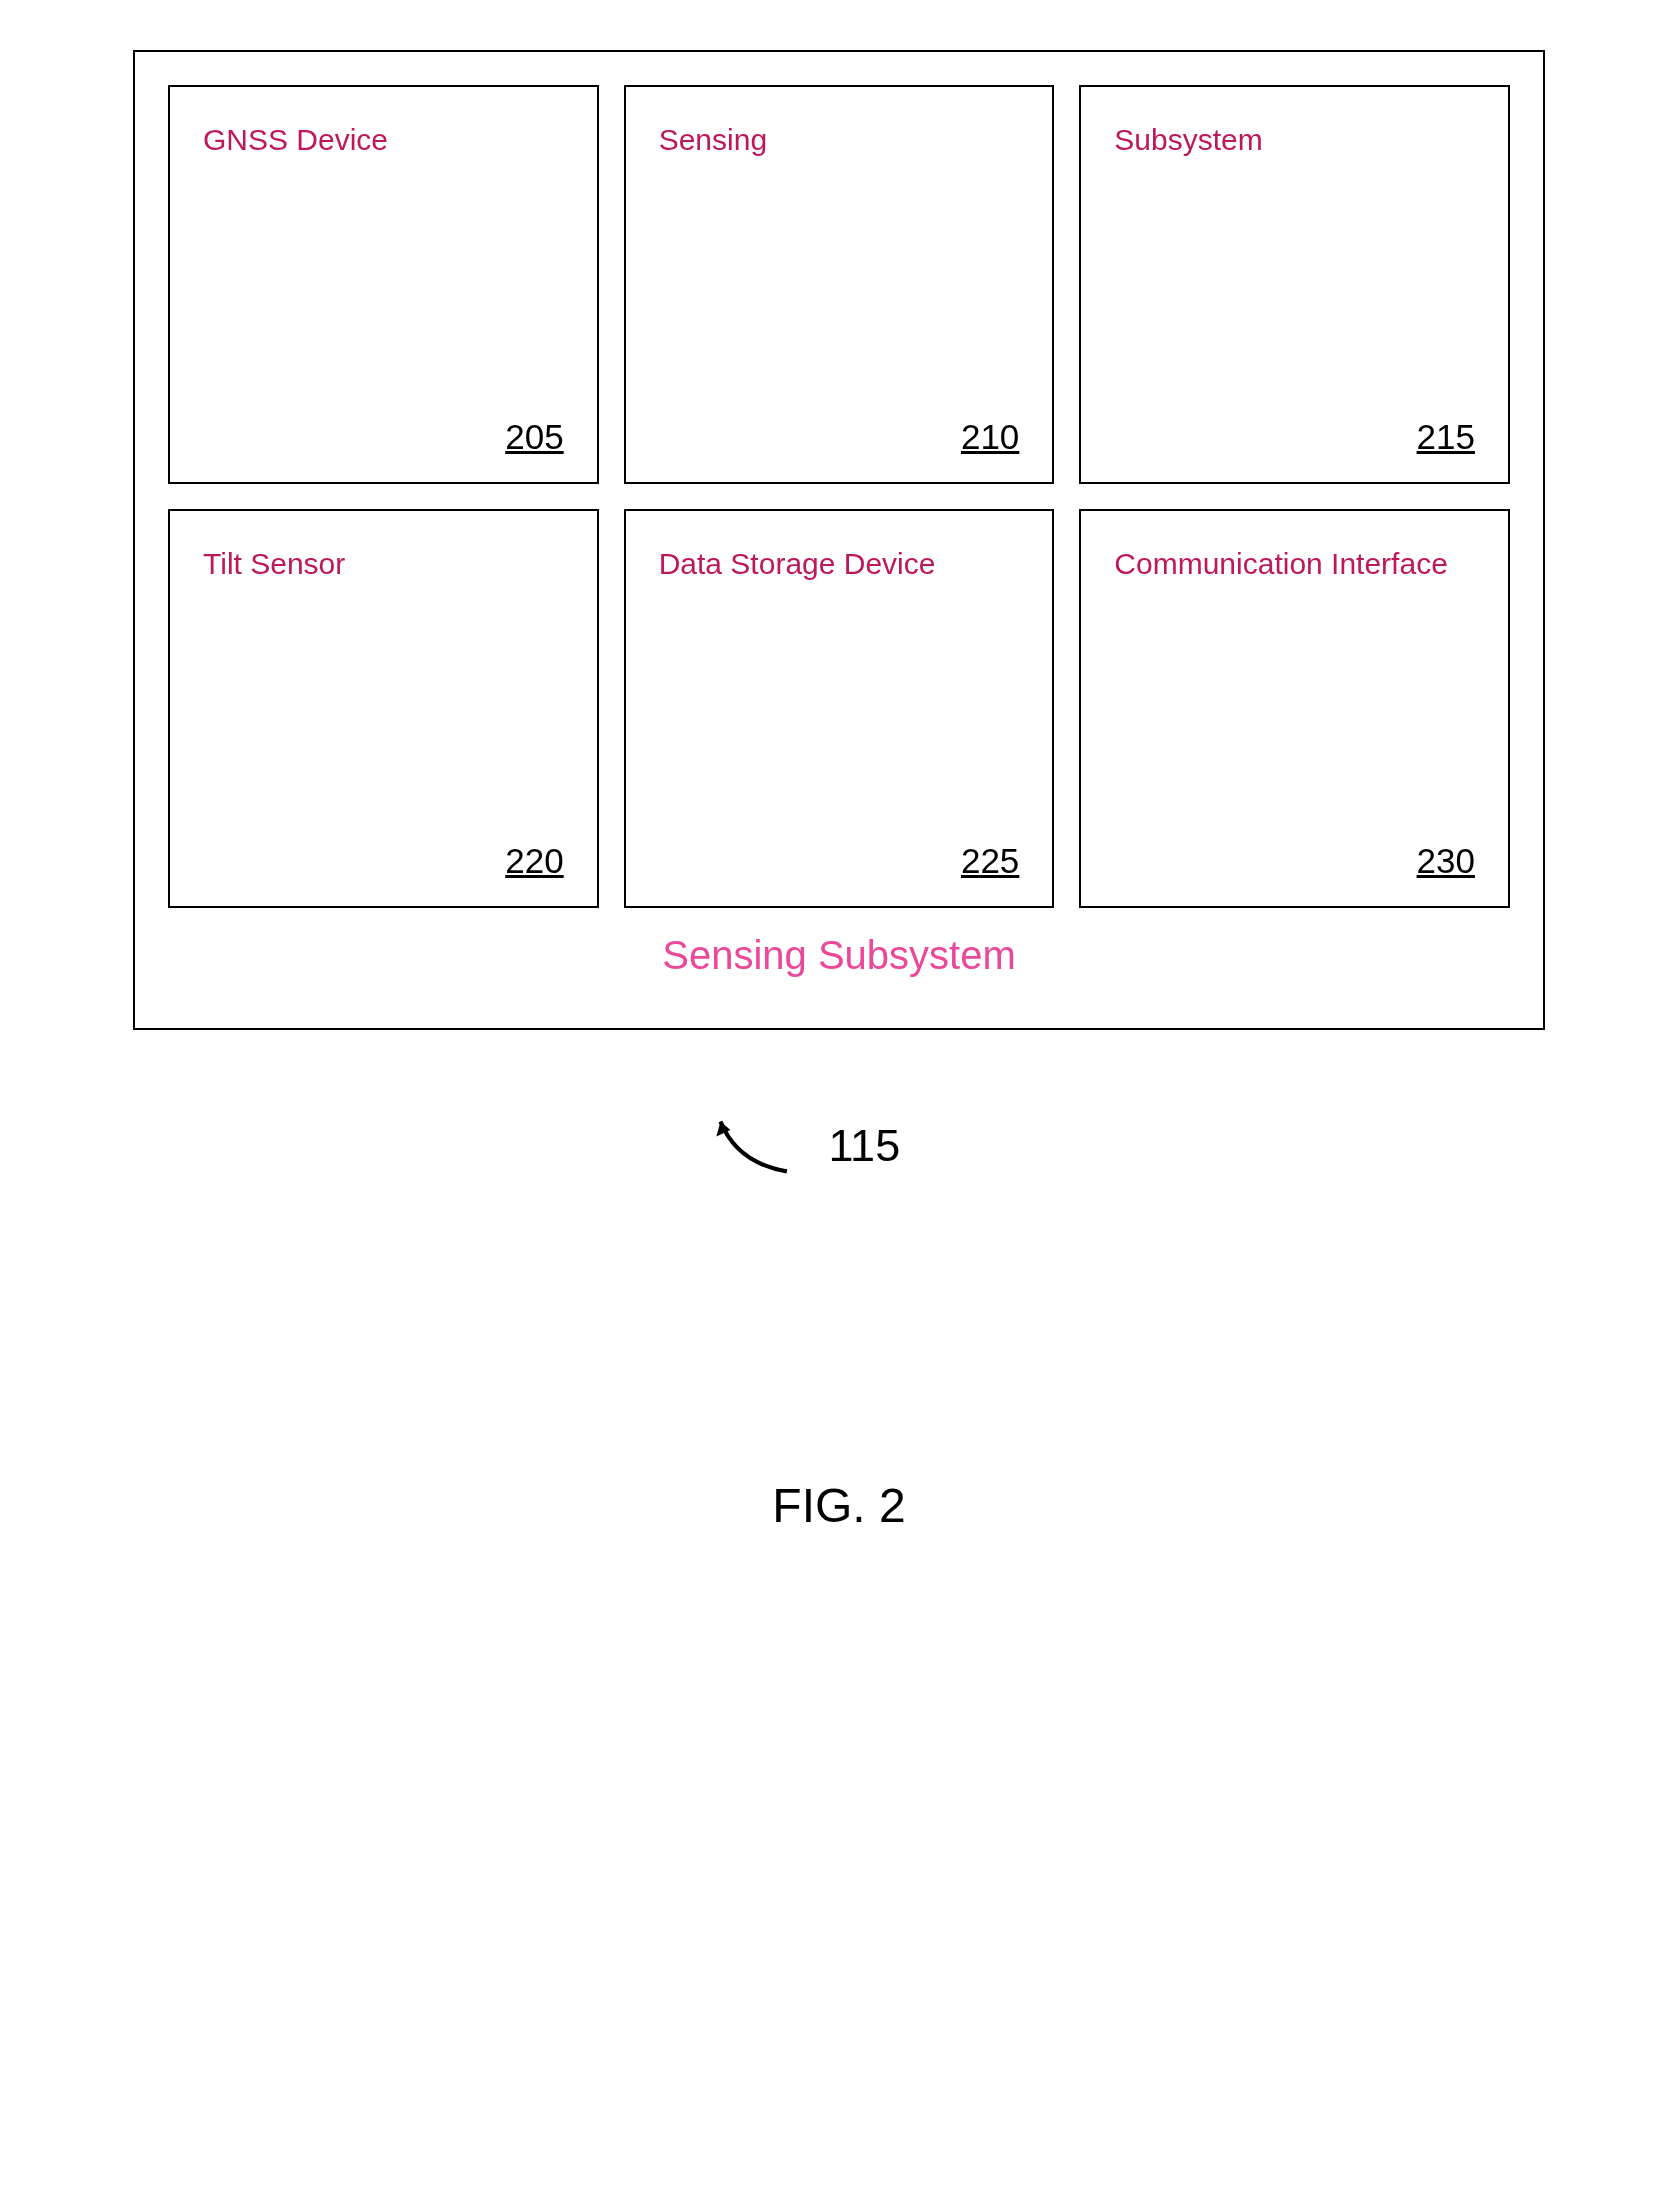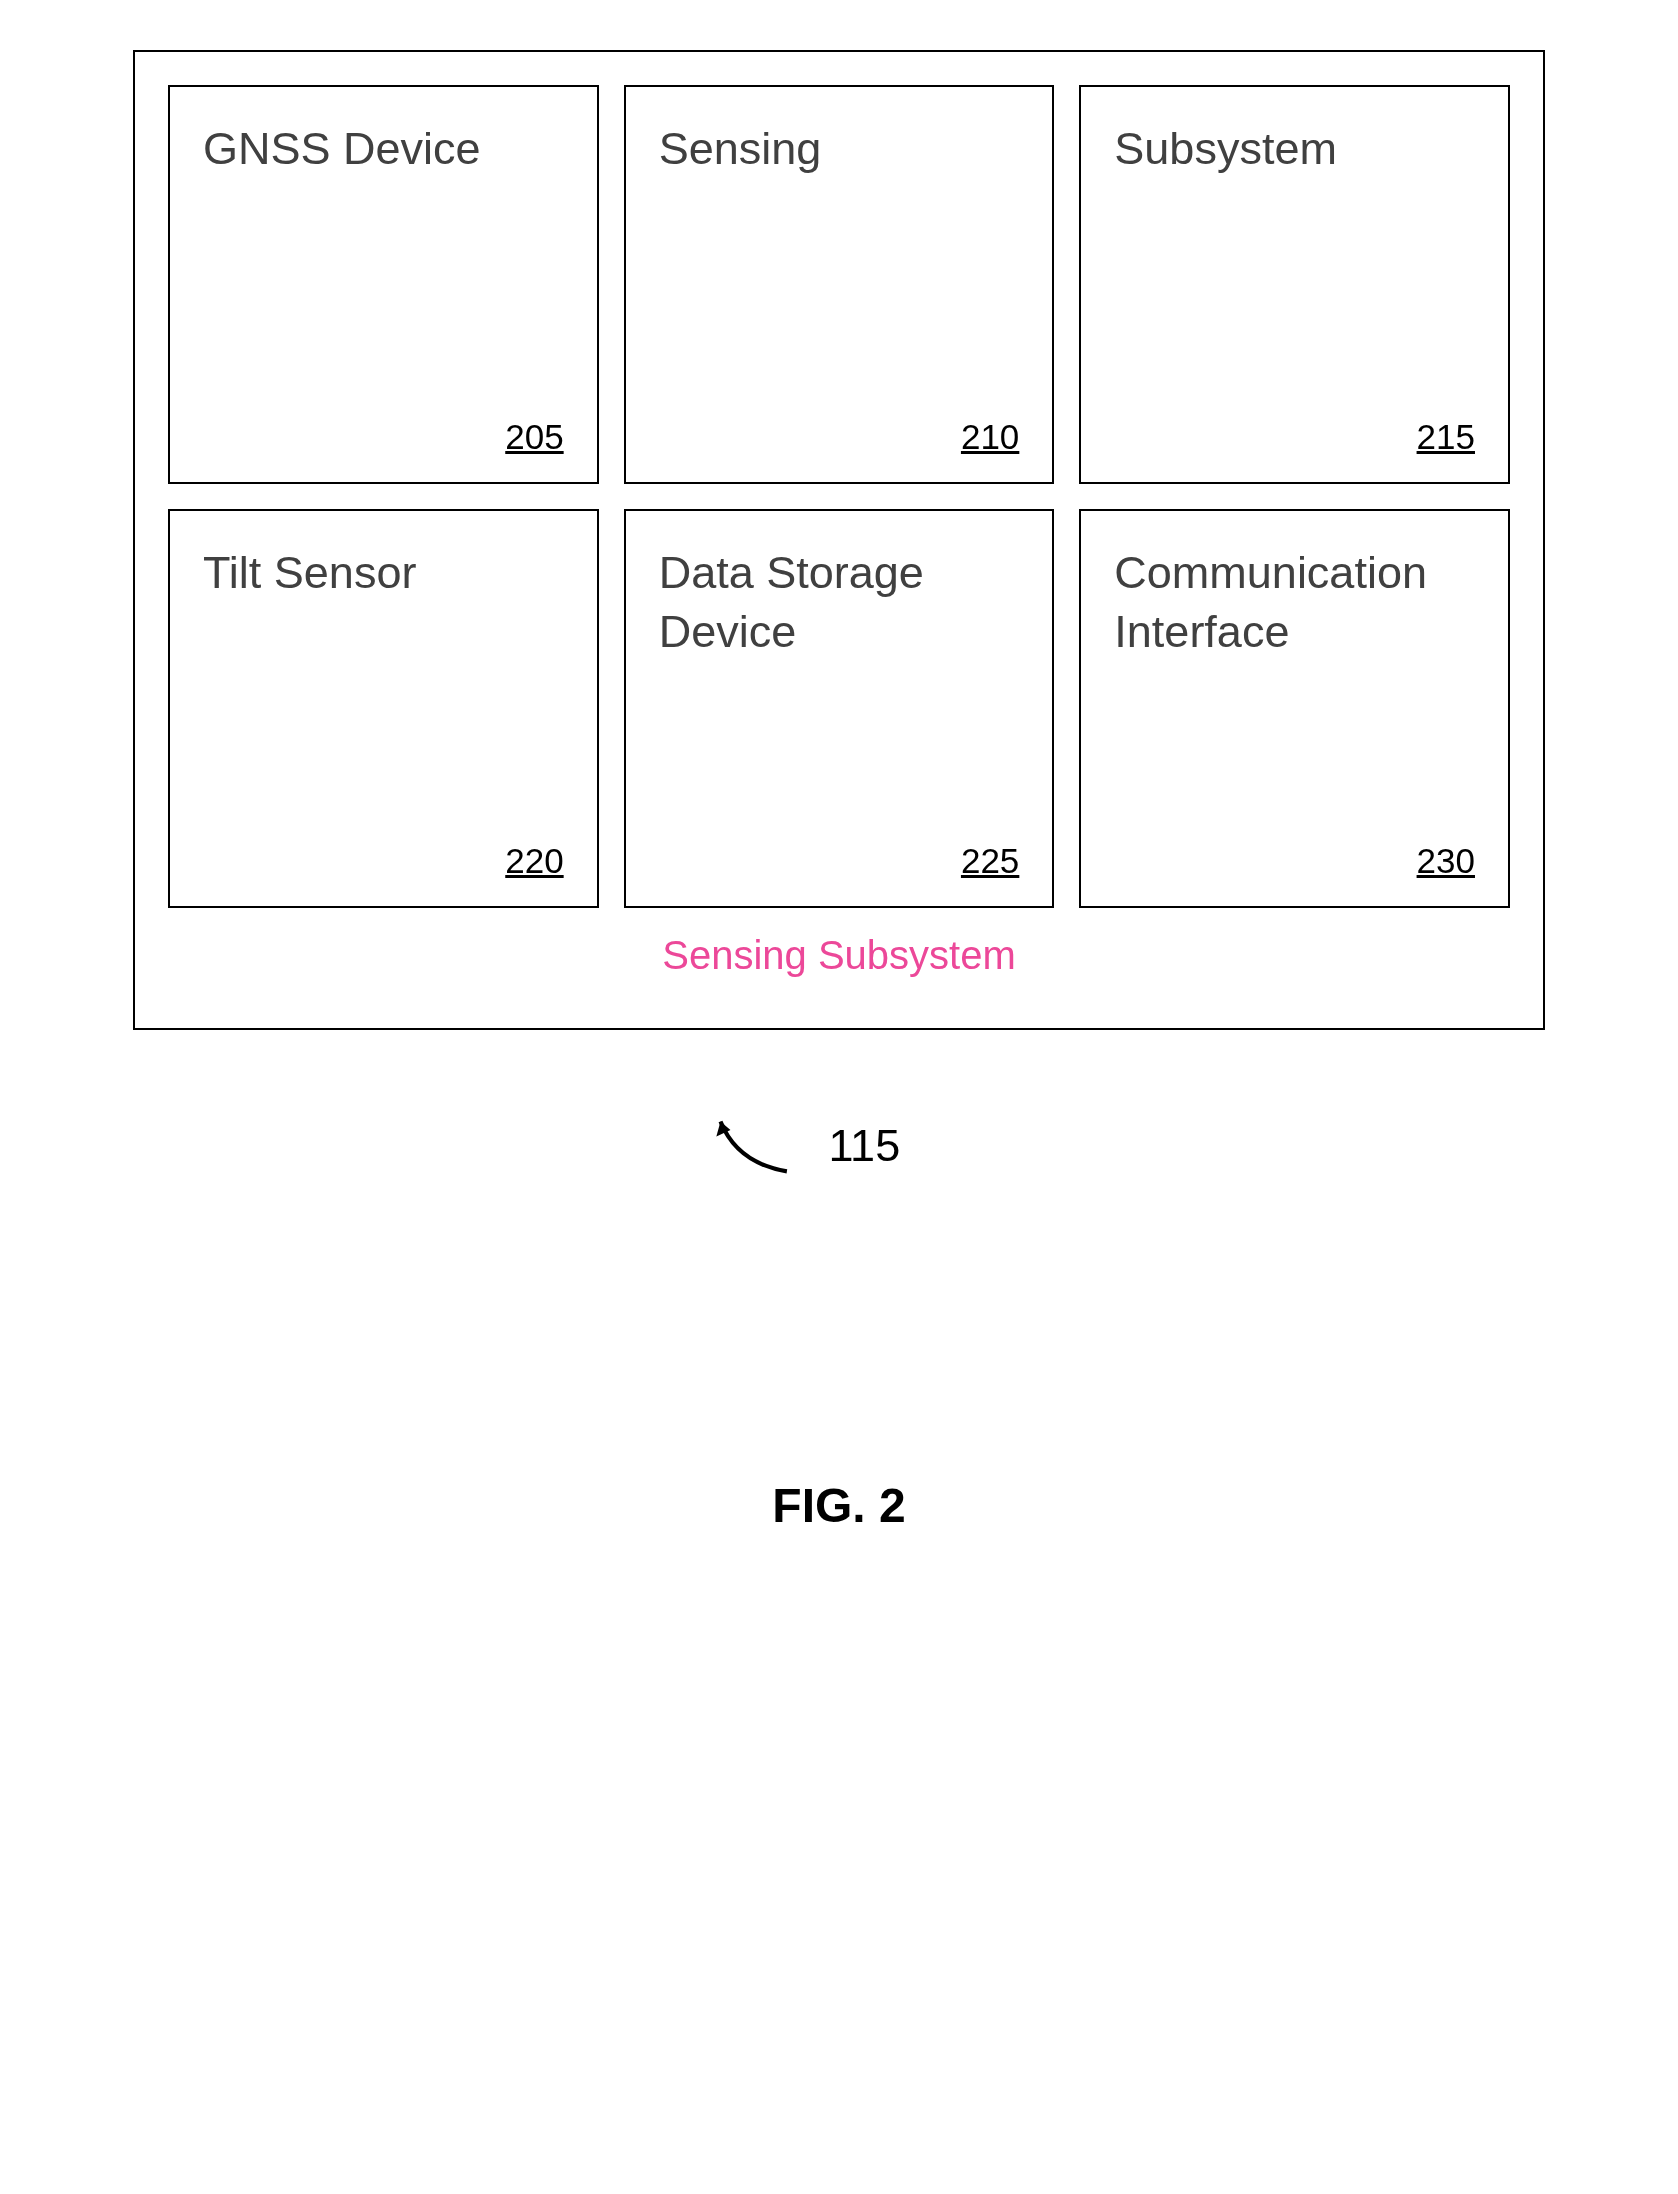--- a/index.html
+++ b/index.html
@@ -46,23 +46,23 @@
       min-height: 399px;
       display: flex;
       flex-direction: column;
       align-items: flex-start;
       justify-content: space-between;
       padding: 33px 33px 25px 33px;
       position: relative;
     }
 
     .cell-label {
-      font-size: 45px;
+      font-size: 30px;
       font-weight: normal;
-      color: #404040;
+      color: #be185d;
       line-height: 1.3;
       text-align: left;
     }
 
     .cell-number {
       font-size: 35px;
       color: #000000;
       text-decoration: underline;
       align-self: flex-end;
     }
@@ -98,21 +98,21 @@
     }
 
     .arrow-number {
       font-size: 45px;
       color: #000000;
       font-weight: normal;
     }
 
     .fig-label {
       font-size: 48px;
-      font-weight: bold;
+      font-weight: normal;
       color: #000000;
       margin-top: 249px;
     }
   </style>
 </head>
 <body>
 
 <div class="page-container">
 
   <div class="outer-box">

